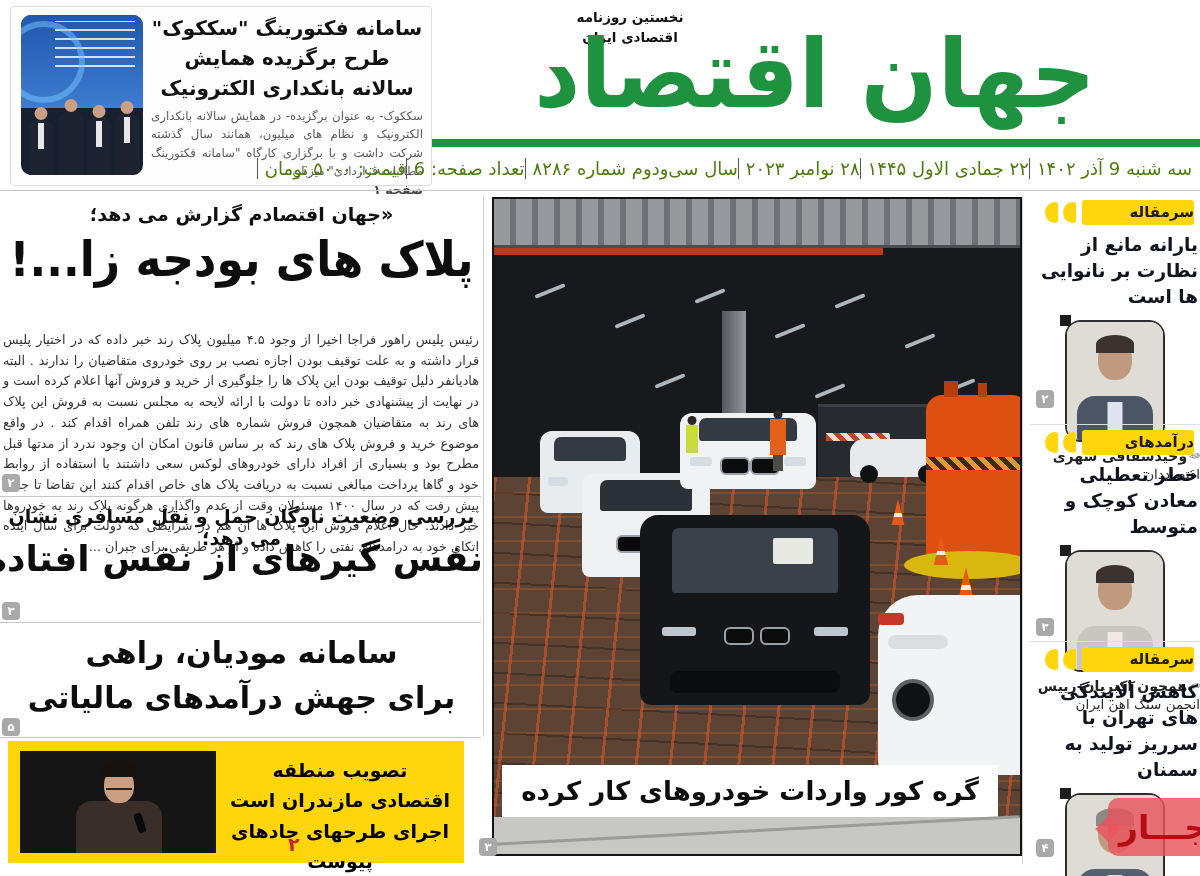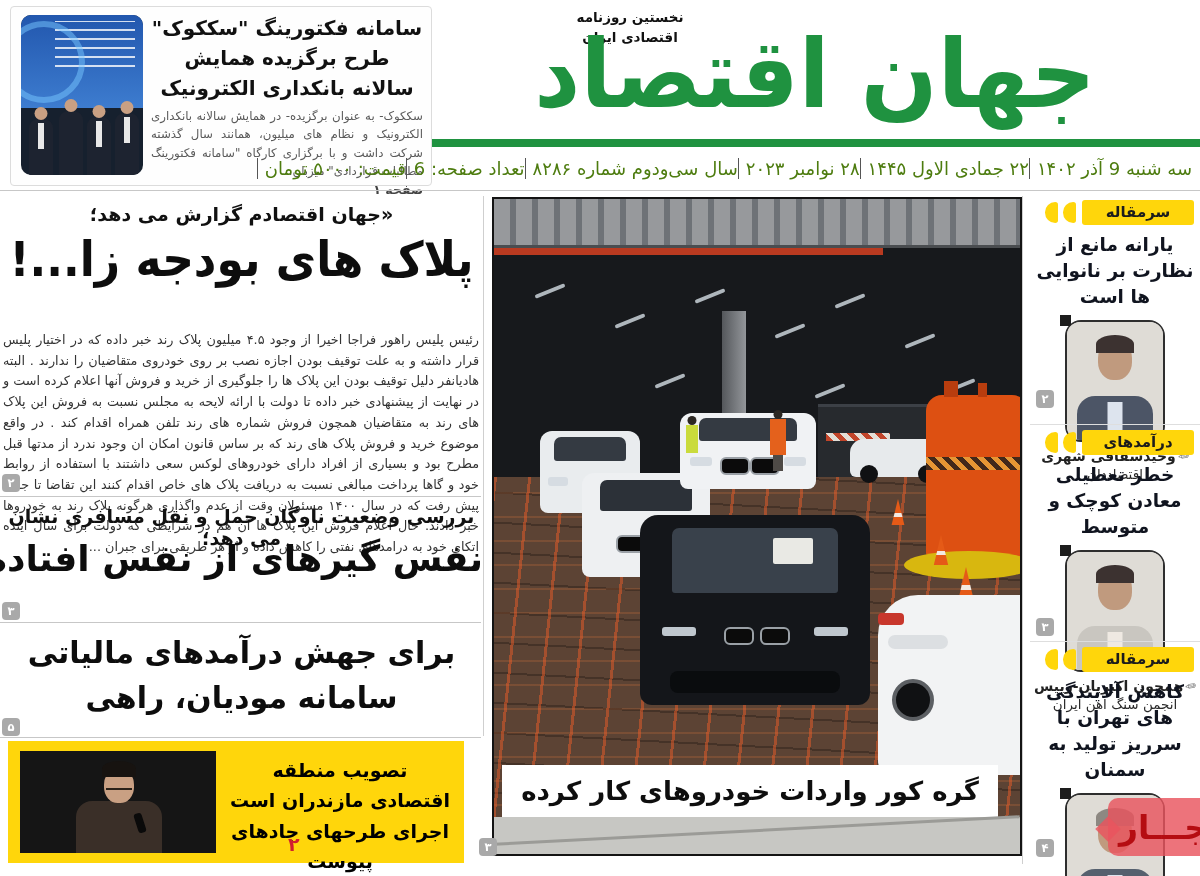--- a/index.html
+++ b/index.html
@@ -83,21 +83,21 @@
   #buoy-base{position:absolute;right:-14px;top:352px;width:130px;height:28px;background:#d8b70f;border-radius:50%;}
   .worker{position:absolute;}
   .worker .whead{position:absolute;top:-9px;left:50%;transform:translateX(-50%);width:9px;height:9px;border-radius:50%;background:#2b2722;}
   .worker .wlegs{position:absolute;top:100%;left:50%;transform:translateX(-50%);width:10px;height:16px;background:#4e4a46;}
   #caption{position:absolute;left:8px;top:566px;width:496px;height:52px;background:#fff;
            display:flex;align-items:center;justify-content:center;font-size:26px;font-weight:bold;color:#0e0e0e;}
   #pave{position:absolute;left:0;right:0;bottom:0;height:37px;background:#c7c7c3;}
   #pave .crack{position:absolute;left:0;top:12px;width:100%;height:3px;background:#9b9b97;transform:rotate(-3deg);}
 
   
-  .sb-item{position:absolute;left:1030px;width:170px;text-align:center;}
+  .sb-item{position:absolute;left:1030px;width:170px;}
   .tab-row{position:relative;height:26px;margin-bottom:6px;}
   .tab{position:absolute;right:6px;top:0;width:112px;height:25px;background:#ffd60b;border-radius:3px;
        font-size:15px;font-weight:bold;color:#1c1c1c;line-height:25px;}
   .q1,.q2{position:absolute;top:2px;width:13px;height:21px;background:#ffd60b;border-radius:11px 3px 3px 11px;}
   .q1{right:124px;} .q2{right:142px;}
   .sb-headline{font-size:18.5px;font-weight:bold;color:#10141f;line-height:1.4;padding:0 2px;}
   .frame{position:relative;width:96px;height:118px;margin:10px auto 6px;border:2px solid #2e2e2e;border-radius:16px;}
   .corner{position:absolute;top:-7px;left:-7px;width:11px;height:11px;background:#1d1d1d;}
   .pic{position:absolute;inset:0;border-radius:13px;overflow:hidden;background:#dfdcd6;}
   .hair{position:absolute;top:13px;left:50%;transform:translateX(-50%);width:38px;height:18px;background:#3c3230;border-radius:50% 50% 0 0;}
@@ -179,22 +179,22 @@
 
   <div>
     <div class="kicker" id="story2-kicker">بررسی وضعیت ناوگان حمل و نقل مسافری نشان می دهد؛</div>
     <div id="story2-headline">نفس گیرهای از نفس افتاده</div>
     <div class="badge" style="left:2px;top:602px;">۳</div>
   </div>
   <div class="hrule" style="left:0;top:622px;width:481px;"></div>
 
   <div>
     <div id="story3-headline">
+      <div>سامانه مودیان، راهی</div>
       <div>برای جهش درآمدهای مالیاتی</div>
-      <div>سامانه مودیان، راهی</div>
     </div>
     <div class="badge" style="left:2px;top:718px;">۵</div>
   </div>
   <div class="hrule" style="left:0;top:737px;width:481px;"></div>
 
   <div id="yellow-box">
     <div id="yb-photo">
       <div id="yb-man-body"></div>
       <div id="yb-man-head"></div>
       <div id="yb-man-hair"></div>

